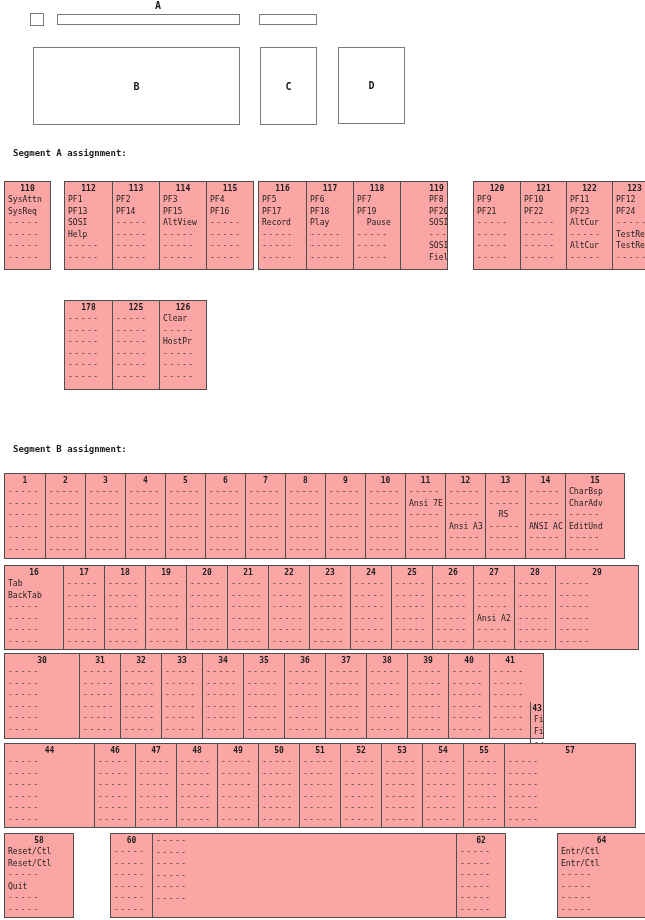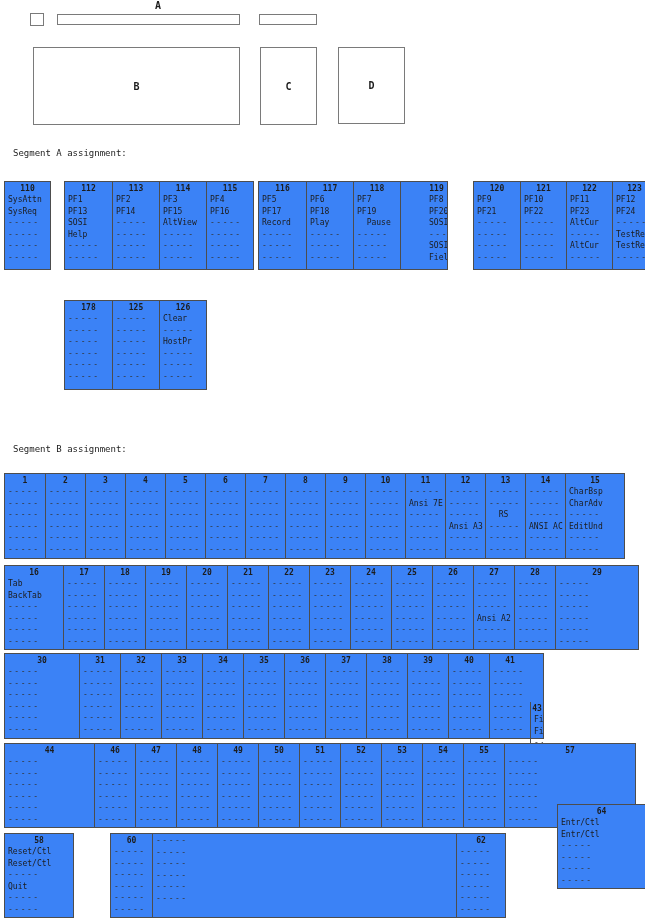--- a/index.html
+++ b/index.html
@@ -9,23 +9,23 @@
     font-family:"DejaVu Sans Mono", monospace; color:#1c1c1c; overflow:hidden;
   }
   
   .ov-label { position:absolute; font-size:10px; font-weight:bold; color:#1c1c1c; }
   .ov-box {
     position:absolute; border:1px solid #7a7a7a; background:#fff;
     display:flex; align-items:center; justify-content:center;
     font-size:10px; font-weight:bold;
   }
   
-  .heading { position:absolute; font-size:9px; font-weight:normal; white-space:pre;text-align:right; }
+  .heading { position:absolute; font-size:9px; font-weight:bold; white-space:pre;text-align:right; }
   
-  .key-group { position:absolute; border:1px solid #4d4d4d; display:flex; background:#3b82f6; }
+  .key-group { position:absolute; border:1px solid #4d4d4d; display:flex; background:#fca5a5; }
   .key { height:100%; padding-top:1px; overflow:hidden; }
   .key + .key { border-left:1px solid #4d4d4d; }
   .key-num { text-align:center; font-size:8px; font-weight:bold; line-height:11px; white-space:pre; }
   .key-row { font-size:8px; line-height:11.5px; padding-left:3px; white-space:pre; }
   .key-row.filler { letter-spacing:1.5px; color:#333; }
 </style>
 </head>
 <body>
 
 <div class="canvas">
@@ -730,21 +730,21 @@
         <div class="key" style="flex: 1 1 auto;">
           <div class="key-num">62</div>
           <div class="key-row filler">-----</div>
           <div class="key-row filler">-----</div>
           <div class="key-row filler">-----</div>
           <div class="key-row filler">-----</div>
           <div class="key-row filler">-----</div>
           <div class="key-row filler">-----</div>
         </div>
       </div>
-      <div class="key-group" style="left: 557px; top: 804px; width: 89px; height: 85px;">
+      <div class="key-group" style="left: 557px; top: 833px; width: 89px; height: 85px;">
         <div class="key" style="flex: 1 1 auto;">
           <div class="key-num">64</div>
           <div class="key-row">Entr/Ctl</div>
           <div class="key-row">Entr/Ctl</div>
           <div class="key-row filler">-----</div>
           <div class="key-row filler">-----</div>
           <div class="key-row filler">-----</div>
           <div class="key-row filler">-----</div>
         </div>
       </div>

